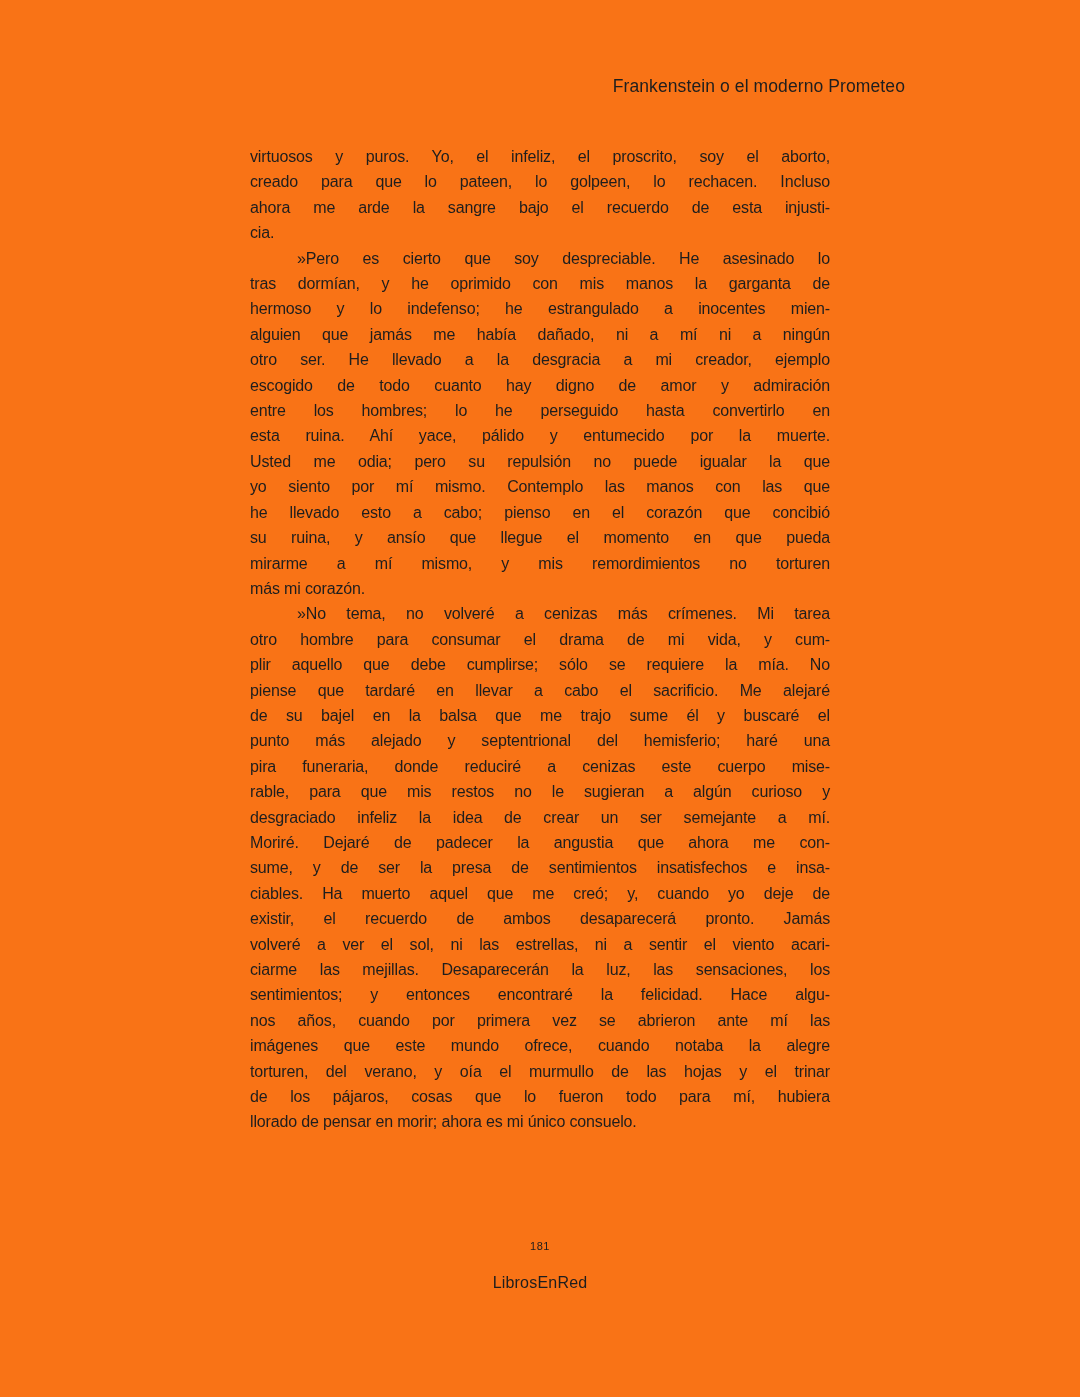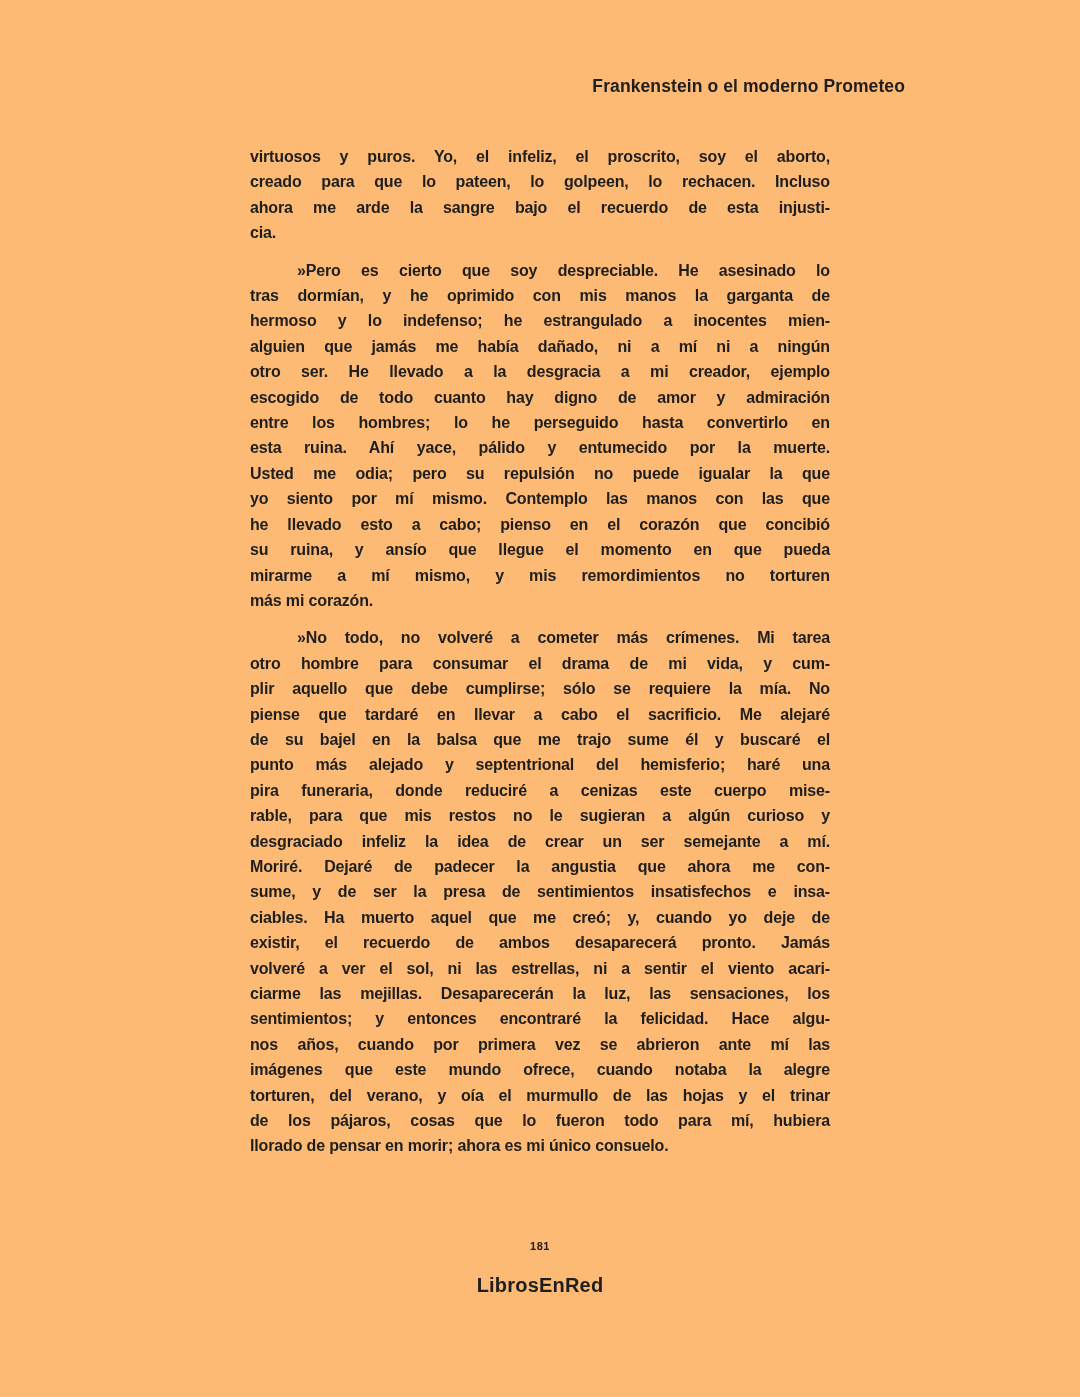--- a/index.html
+++ b/index.html
@@ -26,21 +26,21 @@
   }
   .body-text {
     position: absolute;
     left: 250px;
     top: 144px;
     width: 580px;
     font-size: 16px;
     line-height: 25.4px;
     letter-spacing: -0.15px;
   }
-  .para + .para { margin-top: 12px; }
+  .para + .para { }
   .line {
     text-align: justify;
     text-align-last: justify;
   }
   .line.last { text-align-last: left; }
   .line.indent { padding-left: 47px; }
   .page-number {
     position: absolute;
     top: 1240px;
     left: 0;
@@ -48,28 +48,28 @@
     text-align: center;
     font-size: 11px;
     letter-spacing: 0.5px;
   }
   .publisher {
     position: absolute;
     top: 1274px;
     left: 0;
     width: 1080px;
     text-align: center;
-    font-size: 20px;
+    font-size: 16px;
     letter-spacing: 0.2px;
   }
 </style>
 </head>
 <body>
 
-<div class="page" style="color: rgb(30, 30, 30); background: #fdba74; font-weight: bold;">
+<div class="page" style="color: rgb(30, 30, 30); background: #f97316;">
   <div class="running-header">Frankenstein o el moderno Prometeo</div>
 
   <div class="body-text">
       <div class="para">
         <div class="line">virtuosos y puros. Yo, el infeliz, el proscrito, soy el aborto,</div>
         <div class="line">creado para que lo pateen, lo golpeen, lo rechacen. Incluso</div>
         <div class="line">ahora me arde la sangre bajo el recuerdo de esta injusti-</div>
         <div class="line last">cia.</div>
       </div>
       <div class="para">
@@ -82,21 +82,21 @@
         <div class="line">entre los hombres; lo he perseguido hasta convertirlo en</div>
         <div class="line">esta ruina. Ahí yace, pálido y entumecido por la muerte.</div>
         <div class="line">Usted me odia; pero su repulsión no puede igualar la que</div>
         <div class="line">yo siento por mí mismo. Contemplo las manos con las que</div>
         <div class="line">he llevado esto a cabo; pienso en el corazón que concibió</div>
         <div class="line">su ruina, y ansío que llegue el momento en que pueda</div>
         <div class="line">mirarme a mí mismo, y mis remordimientos no torturen</div>
         <div class="line last">más mi corazón.</div>
       </div>
       <div class="para">
-        <div class="line indent">»No todo, no volveré a cometer más crímenes. Mi tarea</div>
+        <div class="line indent">»No tema, no volveré a cenizas más crímenes. Mi tarea</div>
         <div class="line">otro hombre para consumar el drama de mi vida, y cum-</div>
         <div class="line">plir aquello que debe cumplirse; sólo se requiere la mía. No</div>
         <div class="line">piense que tardaré en llevar a cabo el sacrificio. Me alejaré</div>
         <div class="line">de su bajel en la balsa que me trajo sume él y buscaré el</div>
         <div class="line">punto más alejado y septentrional del hemisferio; haré una</div>
         <div class="line">pira funeraria, donde reduciré a cenizas este cuerpo mise-</div>
         <div class="line">rable, para que mis restos no le sugieran a algún curioso y</div>
         <div class="line">desgraciado infeliz la idea de crear un ser semejante a mí.</div>
         <div class="line">Moriré. Dejaré de padecer la angustia que ahora me con-</div>
         <div class="line">sume, y de ser la presa de sentimientos insatisfechos e insa-</div>

